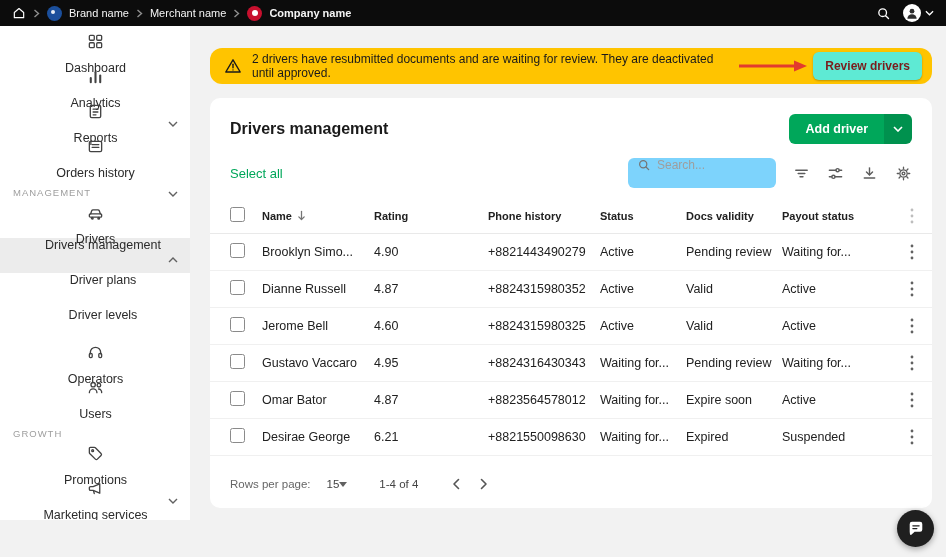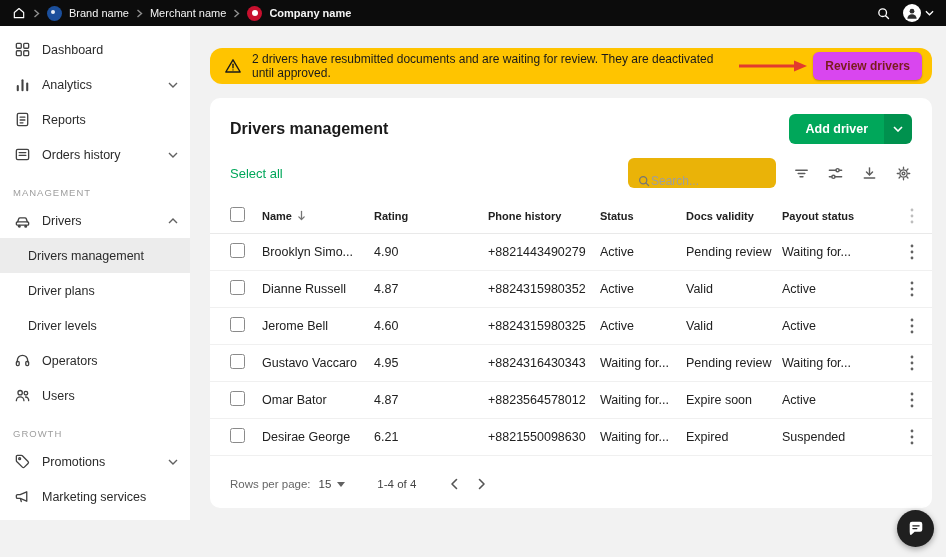--- a/index.html
+++ b/index.html
@@ -32,20 +32,21 @@
 
   
   .shell { display: flex; flex: 1; min-height: 0; }
 
   
   .sidebar { width: 190px; background: #fff; flex: 0 0 auto; padding-top: 6px; overflow: hidden; }
   .nav-item {
     height: 35px; display: flex; align-items: center; gap: 11px;
     padding: 0 12px 0 13px; font-size: 12.5px; color: #2b2b2b; cursor: pointer;
     white-space: nowrap;
+    flex-direction: column;
   }
   .nav-item .chev { margin-left: auto; display: flex; color:#616161; }
   .nav-item.sub { padding-left: 28px; }
   .nav-item.selected { background: #ececec; }
   .nav-section {
     padding: 15px 13px 5px; font-size: 9.5px; letter-spacing: 1px;
     color: #9e9e9e; font-weight: 400;
   }
   .nav-ico { width: 18px; height: 18px; flex: 0 0 auto; display:flex; align-items:center; justify-content:center; }
 
@@ -53,21 +54,21 @@
   .main { flex: 1; min-width: 0; display: flex; flex-direction: column; padding: 22px 14px 12px 20px; background: #f2f2f2; }
 
   .alert {
     background: #FFC400; border-radius: 12px; height: 36px; flex: 0 0 auto;
     display: flex; align-items: center; gap: 10px; padding: 0 10px 0 14px;
     font-size: 12px; color: #1a1a1a;
   }
   .alert-msg { flex: 1; }
   .alert-right { display: flex; align-items: center; gap: 4px; }
   .review-btn {
-    background: #d946ef; border: none; border-radius: 6px; padding: 7px 12px;
+    background: #5eead4; border: none; border-radius: 6px; padding: 7px 12px;
     font-family: inherit; font-size: 12px; font-weight: 700; color: #7a1c1c;
     cursor: pointer; box-shadow: 0 1px 2px rgba(0,0,0,.25); white-space: nowrap;
   }
 
   .card {
     background: #fff; border-radius: 10px; margin-top: 14px; flex: 1;
     display: flex; flex-direction: column; min-height: 0; overflow: hidden;
   }
   .card-head { display: flex; align-items: center; justify-content: space-between; padding: 16px 20px 10px; }
   .page-title { font-size: 16px; font-weight: 700; color: #1a1a1a; }
@@ -77,22 +78,22 @@
     padding: 8px 16px; border: none; font-family: inherit; cursor: pointer;
   }
   .add-btn-caret {
     background: #00914e; border: none; padding: 0 9px; display: flex; align-items: center; cursor: pointer;
   }
 
   .toolbar { display: flex; align-items: center; padding: 4px 20px 10px; }
   .select-all { color: #00A75A; font-size: 13px; cursor: pointer; }
   .toolbar-right { margin-left: auto; display: flex; align-items: center; gap: 17px; }
   .searchbox {
-    width: 148px; height: 30px; background: #eab308; border-radius: 6px;
-    display: flex; align-items: flex-end; padding: 0 9px;
+    width: 148px; height: 30px; background: #7dd3fc; border-radius: 6px;
+    display: flex; align-items: flex-start; gap: 6px; padding: 0 9px;
   }
   .searchbox input {
     border: none; outline: none; background: transparent; width: 100%;
     font-family: inherit; font-size: 12px; color: #333;
   }
   .searchbox input::placeholder { color: #9e9e9e; }
   .tool-ico { display: flex; cursor: pointer; }
 
   
   table { width: 100%; border-collapse: collapse; table-layout: fixed; }
@@ -107,21 +108,21 @@
   .checkbox {
     width: 15px; height: 15px; border: 1.6px solid #8a8a8a; border-radius: 2.5px;
     display: inline-block; cursor: pointer; background: #fff;
   }
   .kebab { display: flex; justify-content: center; cursor: pointer; }
 
   .table-footer {
     margin-top: auto; display: flex; align-items: center;
     padding: 14px 20px 18px; color: #666; font-size: 11.5px; gap: 6px;
   }
-  .rpp-select { display: flex; align-items: center; gap: 6px; margin-left: 2px; cursor: pointer; color: #444; }
+  .rpp-select { display: flex; align-items: center; margin-left: 10px; cursor: pointer; color: #444; }
   .range { margin-left: 26px; color: #444; }
   .pager { display: flex; gap: 20px; margin-left: 28px; }
   .pager .pbtn { cursor: pointer; display: flex; }
 
   
   .chat-fab {
     position: absolute; right: 12px; bottom: 10px; width: 37px; height: 37px;
     border-radius: 50%; background: #1f1f1f; display: flex; align-items: center;
     justify-content: center; cursor: pointer; box-shadow: 0 2px 6px rgba(0,0,0,.35);
   }

